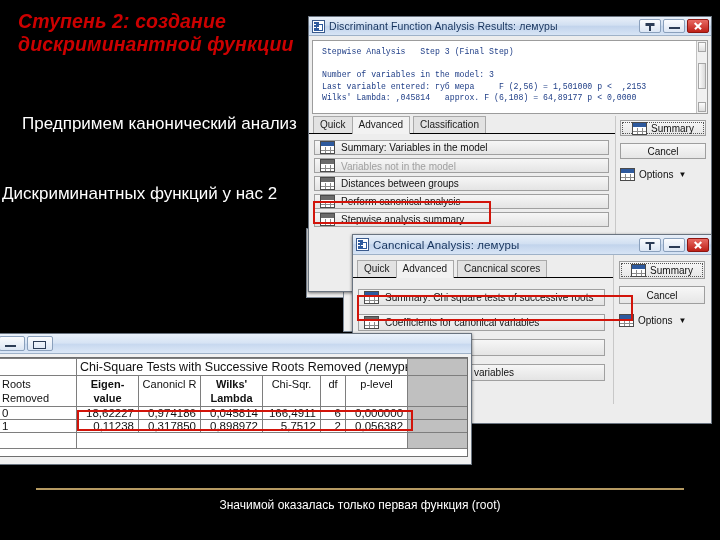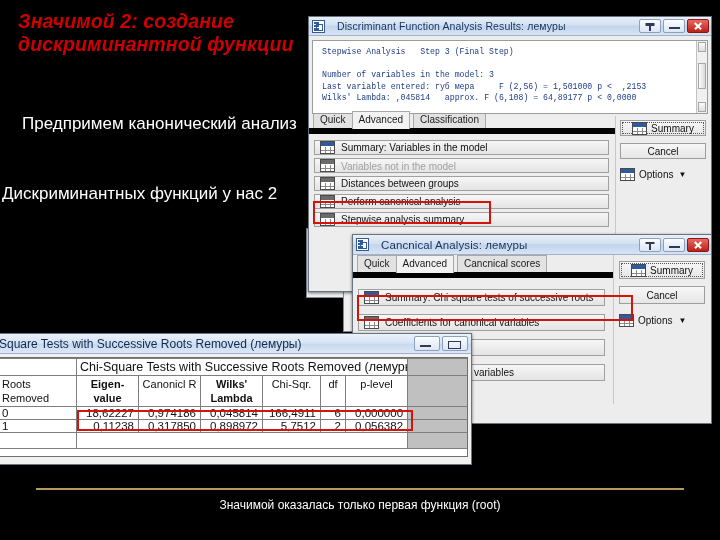--- a/index.html
+++ b/index.html
@@ -67,21 +67,21 @@
     background: #EDEDED;
     border: 1px solid #6A7480;
     box-shadow: 0 1px 3px rgba(0,0,0,.55);
   }
   .titlebar {
     height: 19px;
     background: linear-gradient(to bottom,#E8EFF8 0%,#D2E0F2 45%,#C2D4EC 52%,#D7E4F5 100%);
     border-bottom: 1px solid #9FB2C8;
     display: flex; align-items: center;
     padding: 0 2px 0 3px;
-    gap: 12px;
+    gap: 4px;
   }
   .titlebar .ttxt {
     font-size: 10.5px;
     color: #16335C;
     white-space: nowrap;
     overflow: hidden;
     flex: 1;
     letter-spacing: .1px;
   }
   .appicon {
@@ -139,21 +139,21 @@
   .wbtn.rest:before {
     content: ""; position: absolute; left: 5px; top: 4px;
     width: 11px; height: 6px; border: 1.4px solid #2C3C56;
   }
 
   
   .tabs {
     display: flex; align-items: flex-end;
     height: 18px;
     padding-left: 4px;
-    border-bottom: 6px solid #000000;
+    border-bottom: 1px solid #000000;
   }
   .tab {
     font-size: 10px; color: #1a1a1a;
     padding: 2px 6px 2px 6px;
     border: 1px solid #A9A9A9;
     border-bottom: none;
     background: #E2E2E2;
     margin-right: -1px;
     line-height: 12px;
   }
@@ -324,21 +324,21 @@
     position: absolute;
     background: #EFEFEF;
     border: 1px solid #7F8B99;
   }
 </style>
 </head>
 <body>
 
 <div id="slide">
 
-  <div class="slide-title">Значимой 2: создание дискриминантной функции</div>
+  <div class="slide-title">Ступень 2: создание дискриминантной функции</div>
   <div class="bullet-1">Предпримем канонический анализ</div>
   <div class="bullet-2">Дискриминантных функций у нас 2</div>
 
   <div class="ghost" style="left:306px; top:228px; width:50px; height:70px;"></div>
   <div class="ghost" style="left:343px; top:228px; width:12px; height:104px; background:#F0F0F0;"></div>
 
   <div class="win" id="win-dfa">
     <div class="titlebar">
       <span class="appicon"></span>
       <span class="ttxt">Discriminant Function Analysis Results: лемуры</span>
@@ -484,21 +484,20 @@
           <span style="margin-left:6px;font-size:8px;">▼</span>
         </div>
       </div>
     </div>
 
     <div class="redbox" style="left:4px; top:60px; width:276px; height:26px;"></div>
   </div>
 
   <div class="win" id="win-sheet">
     <div class="titlebar2">
-      <span class="ttxt">Square Tests with Successive Roots Removed (лемуры)</span>
       <span class="winbtns">
         <span class="wbtn min" style="width:26px;height:15px;"></span>
         <span class="wbtn rest" style="width:26px;height:15px;"></span>
       </span>
     </div>
 
     <div class="grid">
       <table class="sheet">
         <colgroup>
           <col style="width:78px">

